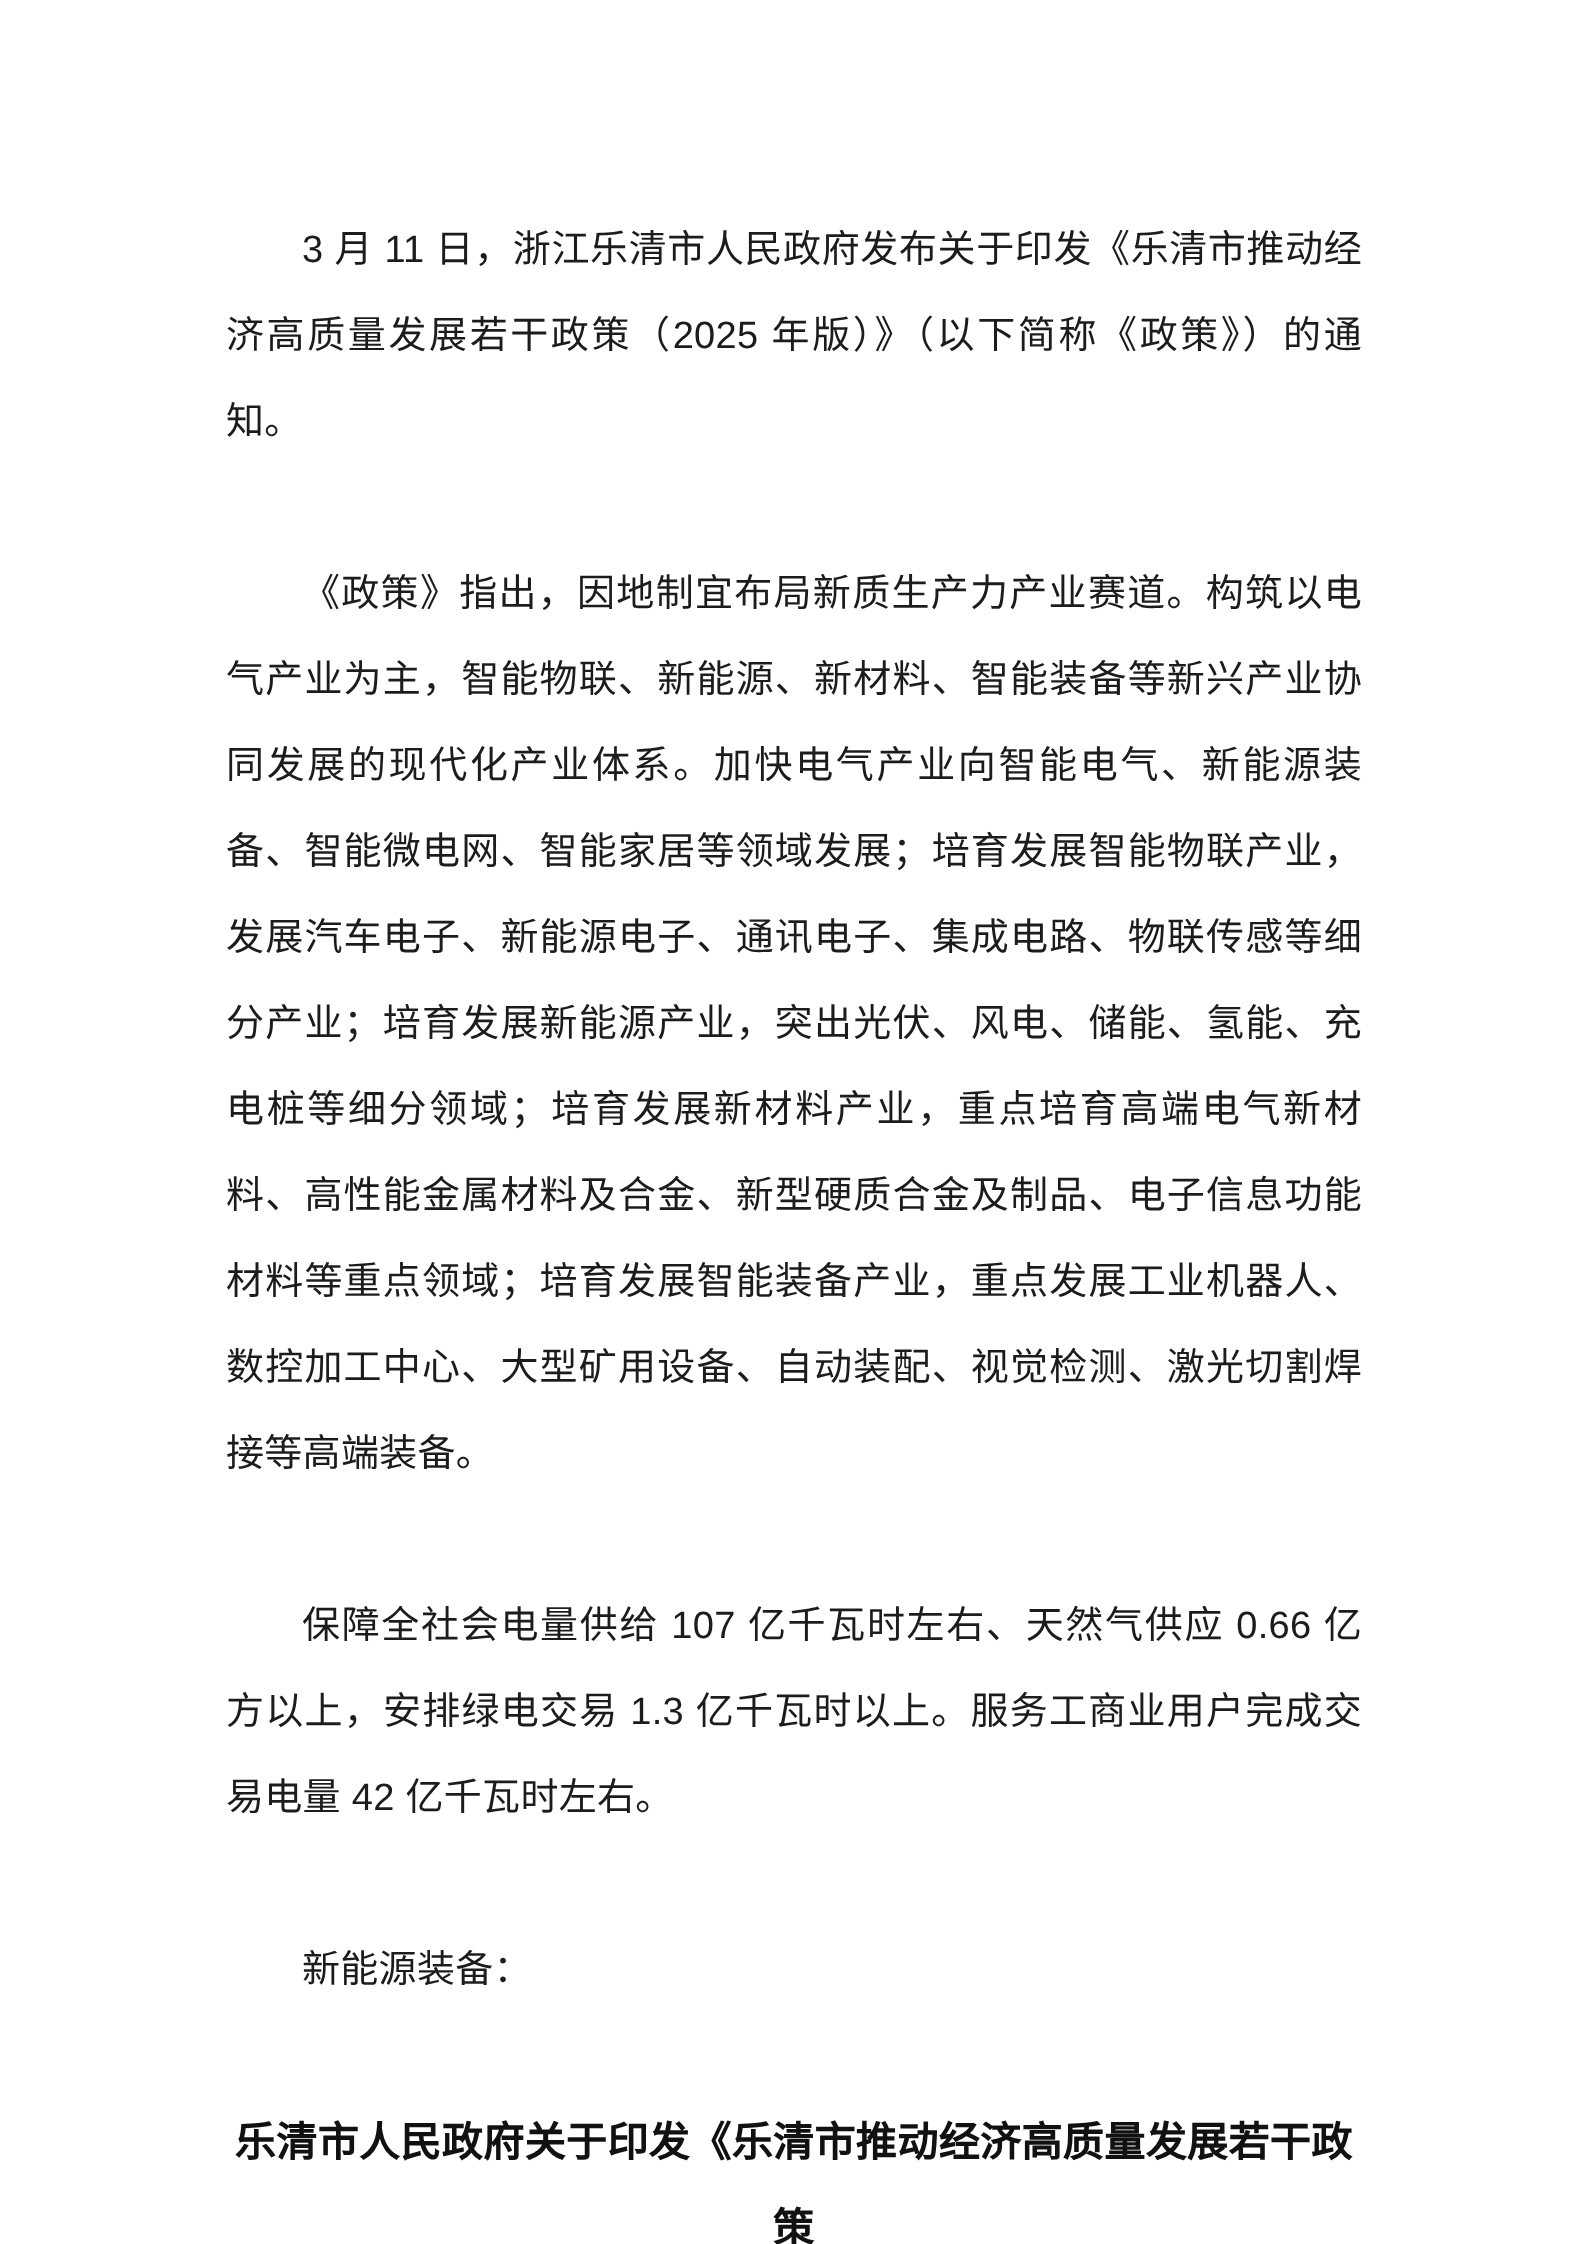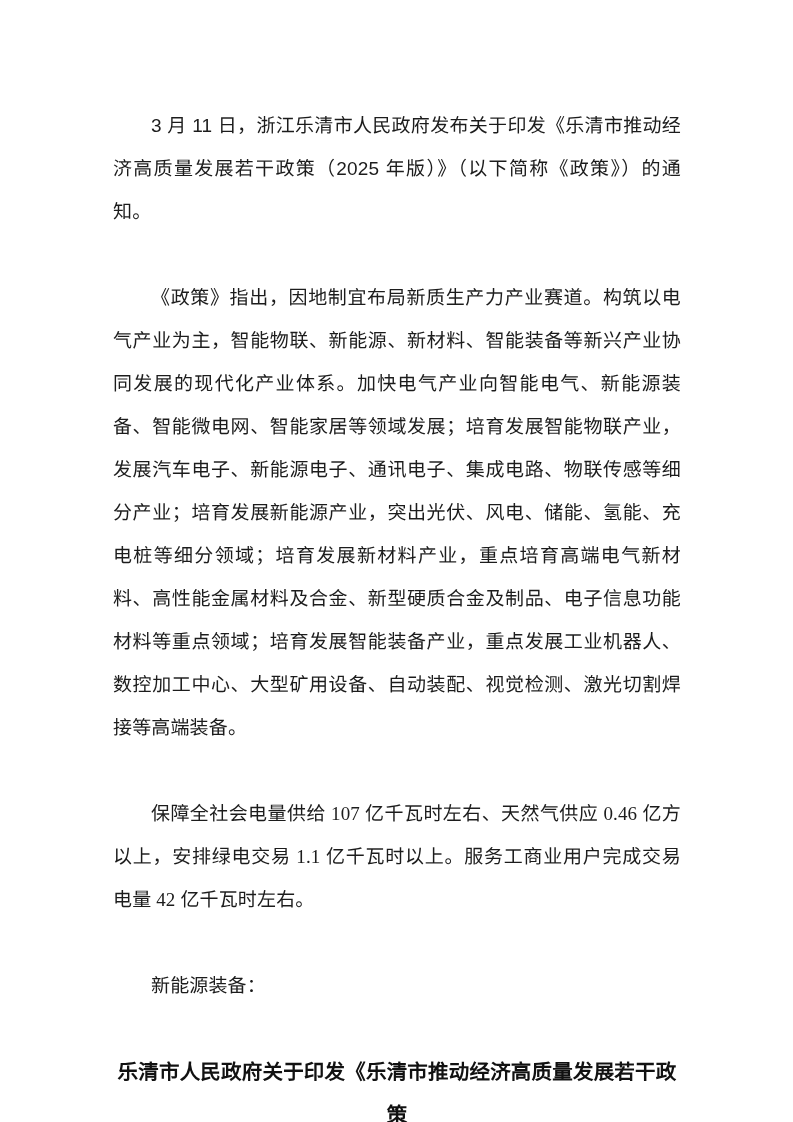--- a/index.html
+++ b/index.html
@@ -42,21 +42,20 @@
     color: #1c1c1c;
     word-break: break-all;
   }
 
   .para.indent {
     text-indent: 2em;
   }
 
   .para + .para {
     margin-top: 43px;
-    font-family: Liberation Serif, serif;
   }
 
   .doc-title {
     margin: 0;
     font-size: 20.5px;
     line-height: 43px;
     font-weight: bold;
     text-align: center;
     letter-spacing: 0.2px;
     color: #111111;
@@ -75,21 +74,21 @@
 <body>
 
 <div class="page">
 
   <div class="doc-body">
 
     <p class="para indent">3 月 11 日，浙江乐清市人民政府发布关于印发《乐清市推动经济高质量发展若干政策（2025 年版）》（以下简称《政策》）的通知。</p>
 
     <p class="para indent">《政策》指出，因地制宜布局新质生产力产业赛道。构筑以电气产业为主，智能物联、新能源、新材料、智能装备等新兴产业协同发展的现代化产业体系。加快电气产业向智能电气、新能源装备、智能微电网、智能家居等领域发展；培育发展智能物联产业，发展汽车电子、新能源电子、通讯电子、集成电路、物联传感等细分产业；培育发展新能源产业，突出光伏、风电、储能、氢能、充电桩等细分领域；培育发展新材料产业，重点培育高端电气新材料、高性能金属材料及合金、新型硬质合金及制品、电子信息功能材料等重点领域；培育发展智能装备产业，重点发展工业机器人、数控加工中心、大型矿用设备、自动装配、视觉检测、激光切割焊接等高端装备。</p>
 
-    <p class="para indent">保障全社会电量供给 107 亿千瓦时左右、天然气供应 0.46 亿方以上，安排绿电交易 1.1 亿千瓦时以上。服务工商业用户完成交易电量 42 亿千瓦时左右。</p>
+    <p class="para indent">保障全社会电量供给 107 亿千瓦时左右、天然气供应 0.66 亿方以上，安排绿电交易 1.3 亿千瓦时以上。服务工商业用户完成交易电量 42 亿千瓦时左右。</p>
 
     <p class="para indent">新能源装备：</p>
 
     <div class="title-block">
       <h1 class="doc-title">
         <span class="title-line">乐清市人民政府关于印发《乐清市推动经济高质量发展若干政策</span>
 
       </h1>
     </div>
 

